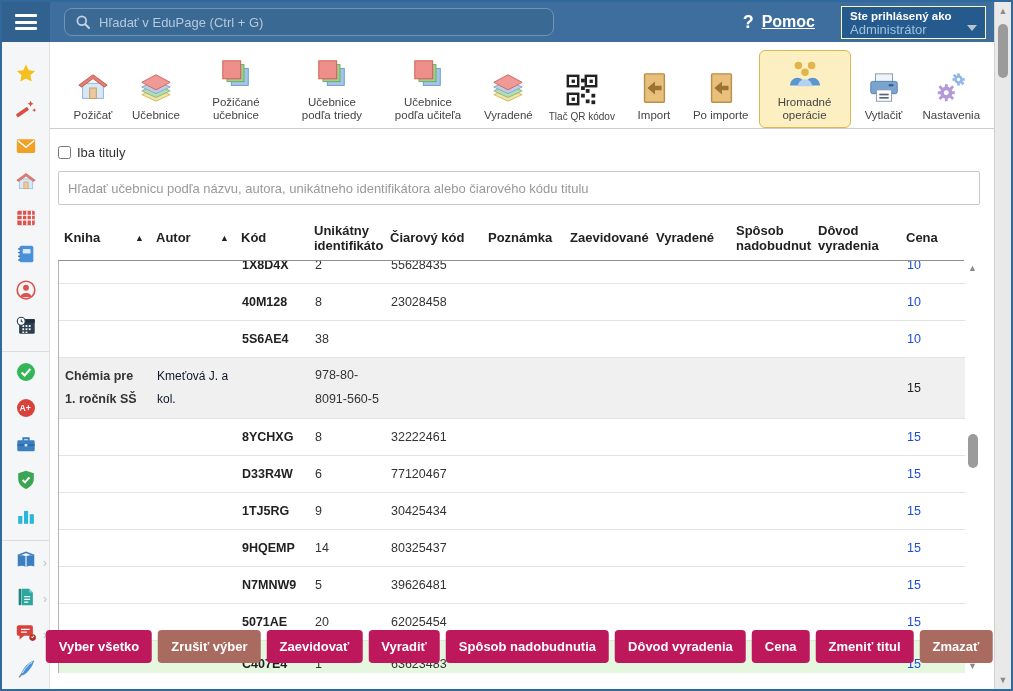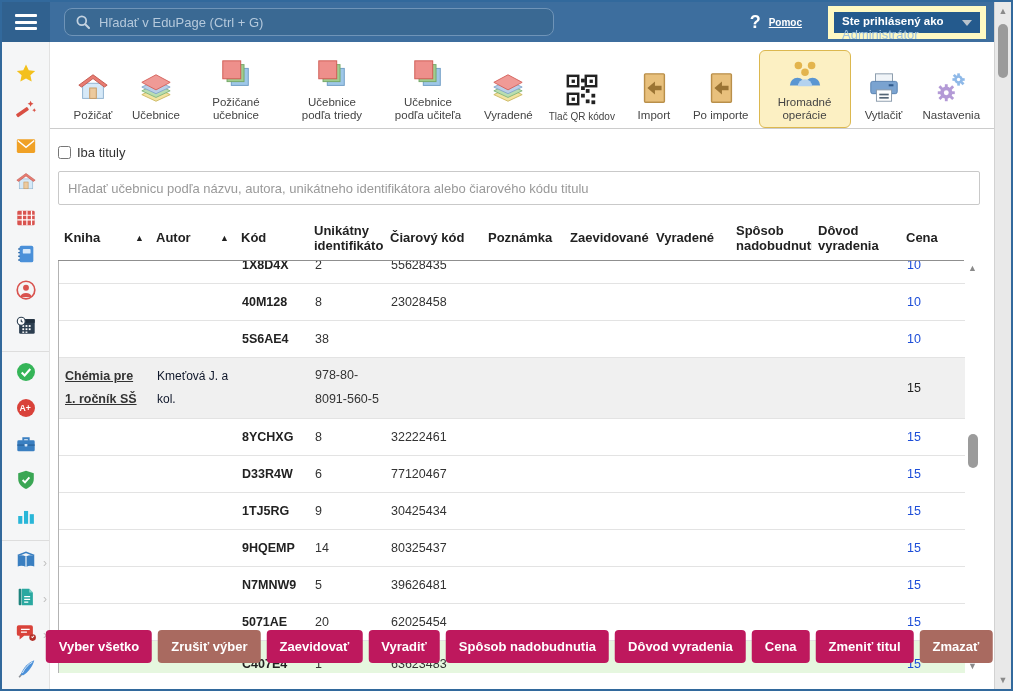--- a/index.html
+++ b/index.html
@@ -12,22 +12,22 @@
   .hamburger { width:48px; height:40px; background:#30618f; display:flex; align-items:center; justify-content:center; cursor:pointer; flex:none; }
   .hamburger .bars { width:22px; height:16px; display:flex; flex-direction:column; justify-content:space-between; }
   .hamburger .bars i { display:block; height:3px; background:#fff; border-radius:1px; }
   .top-search { margin-left:14px; width:490px; height:28px; background:#3a6993; border:1px solid #6f94b8; border-radius:8px; display:flex; align-items:center; padding:0 10px; }
   .top-search svg { flex:none; margin-right:8px; }
   .top-search input { flex:1; background:transparent; border:none; outline:none; color:#dce8f2; font-size:13px; }
   .top-search input::placeholder { color:#b5c9dc; }
   .top-right { margin-left:auto; display:flex; align-items:center; }
   .help { display:flex; align-items:center; color:#fff; cursor:pointer; margin-right:26px; }
   .help .qmark { font-size:18px; font-weight:bold; margin-right:8px; }
-  .help .help-label { font-size:10px; font-weight:bold;text-decoration:underline; }
-  .user-box { width:158px; height:33px; background:#245a8d; border:6px solid #fef9c3; margin-right:8px; padding:2px 8px; cursor:pointer; position:relative; }
+  .help .help-label { font-size:16px; font-weight:bold;text-decoration:underline; }
+  .user-box { width:145px; height:33px; background:#245a8d; border:1px solid #fef9c3; margin-right:8px; padding:2px 8px; cursor:pointer; position:relative; }
   .user-box .ub1 { color:#fff; font-size:11.5px; font-weight:bold; line-height:14px; }
   .user-box .ub2 { color:#9fc3de; font-size:13px; line-height:14px; }
   .user-box .chev { position:absolute; right:8px; bottom:7px; width:0; height:0; border-left:5px solid transparent; border-right:5px solid transparent; border-top:6px solid #b9c3cc; }
 
   
   .outer-scroll { width:17px; flex:none; background:#e9e9e9; border-left:1px solid #d2d2d2; position:relative; }
   .outer-scroll .arr { position:absolute; left:0; width:100%; text-align:center; font-size:9px; color:#8a8a8a; line-height:14px; cursor:pointer; }
   .outer-scroll .arr.up { top:2px; }
   .outer-scroll .arr.down { bottom:2px; }
   .outer-scroll .thumb { position:absolute; left:3px; width:10px; top:22px; height:54px; background:#9b9b9b; border-radius:5px; cursor:pointer; }
@@ -66,21 +66,21 @@
   .head-table th { font-size:13px; font-weight:bold; color:#222; text-align:left; vertical-align:middle; padding:4px 6px 6px 6px; height:42px; overflow:hidden; white-space:normal; }
   .head-table { border-bottom:1px solid #8f8f8f; }
   .th-inner { display:flex; align-items:center; justify-content:space-between; }
   .sort-arrow { font-size:9px; color:#222; margin-left:4px; }
   .body-clip { height:412px; overflow:hidden; border-left:1px solid #b3b3b3; position:relative; display:flex; }
   .body-table-wrap { width:906px; margin-top:-14px; }
   .body-table td { font-size:12.5px; color:#333; padding:6px 6px; height:37px; border-bottom:1px solid #e3e3e3; vertical-align:middle; overflow:hidden; }
   .body-table tr.title-row td { background:#f0f0f0; height:55px; border-bottom:1px solid #e3e3e3; }
   .body-table tr.selected-row td { background:#e6f7df; height:48px; }
   .body-table td.c-kod { font-weight:bold; color:#222; }
-  .body-table td.c-kniha { font-weight:bold; color:#333; line-height:1.8;text-decoration:underline; }
+  .body-table td.c-kniha { font-weight:bold; color:#333; line-height:1.8; }
   .body-table td.c-autor { color:#0f172a; font-size:12px; line-height:1.9; }
   .body-table td.c-cena { color:#1d4ed8; }
   .body-table tr.title-row td.c-cena { color:#222; }
   .body-table tr.title-row td.c-uid { line-height:1.9; }
 
   
   .inner-scroll { width:16px; flex:none; background:#fff; border-right:1px solid #bdbdbd; position:relative; }
   .inner-scroll .arr { position:absolute; left:0; width:100%; text-align:center; font-size:9px; color:#8a8a8a; cursor:pointer; }
   .inner-scroll .arr.up { top:2px; }
   .inner-scroll .arr.down { bottom:2px; }

